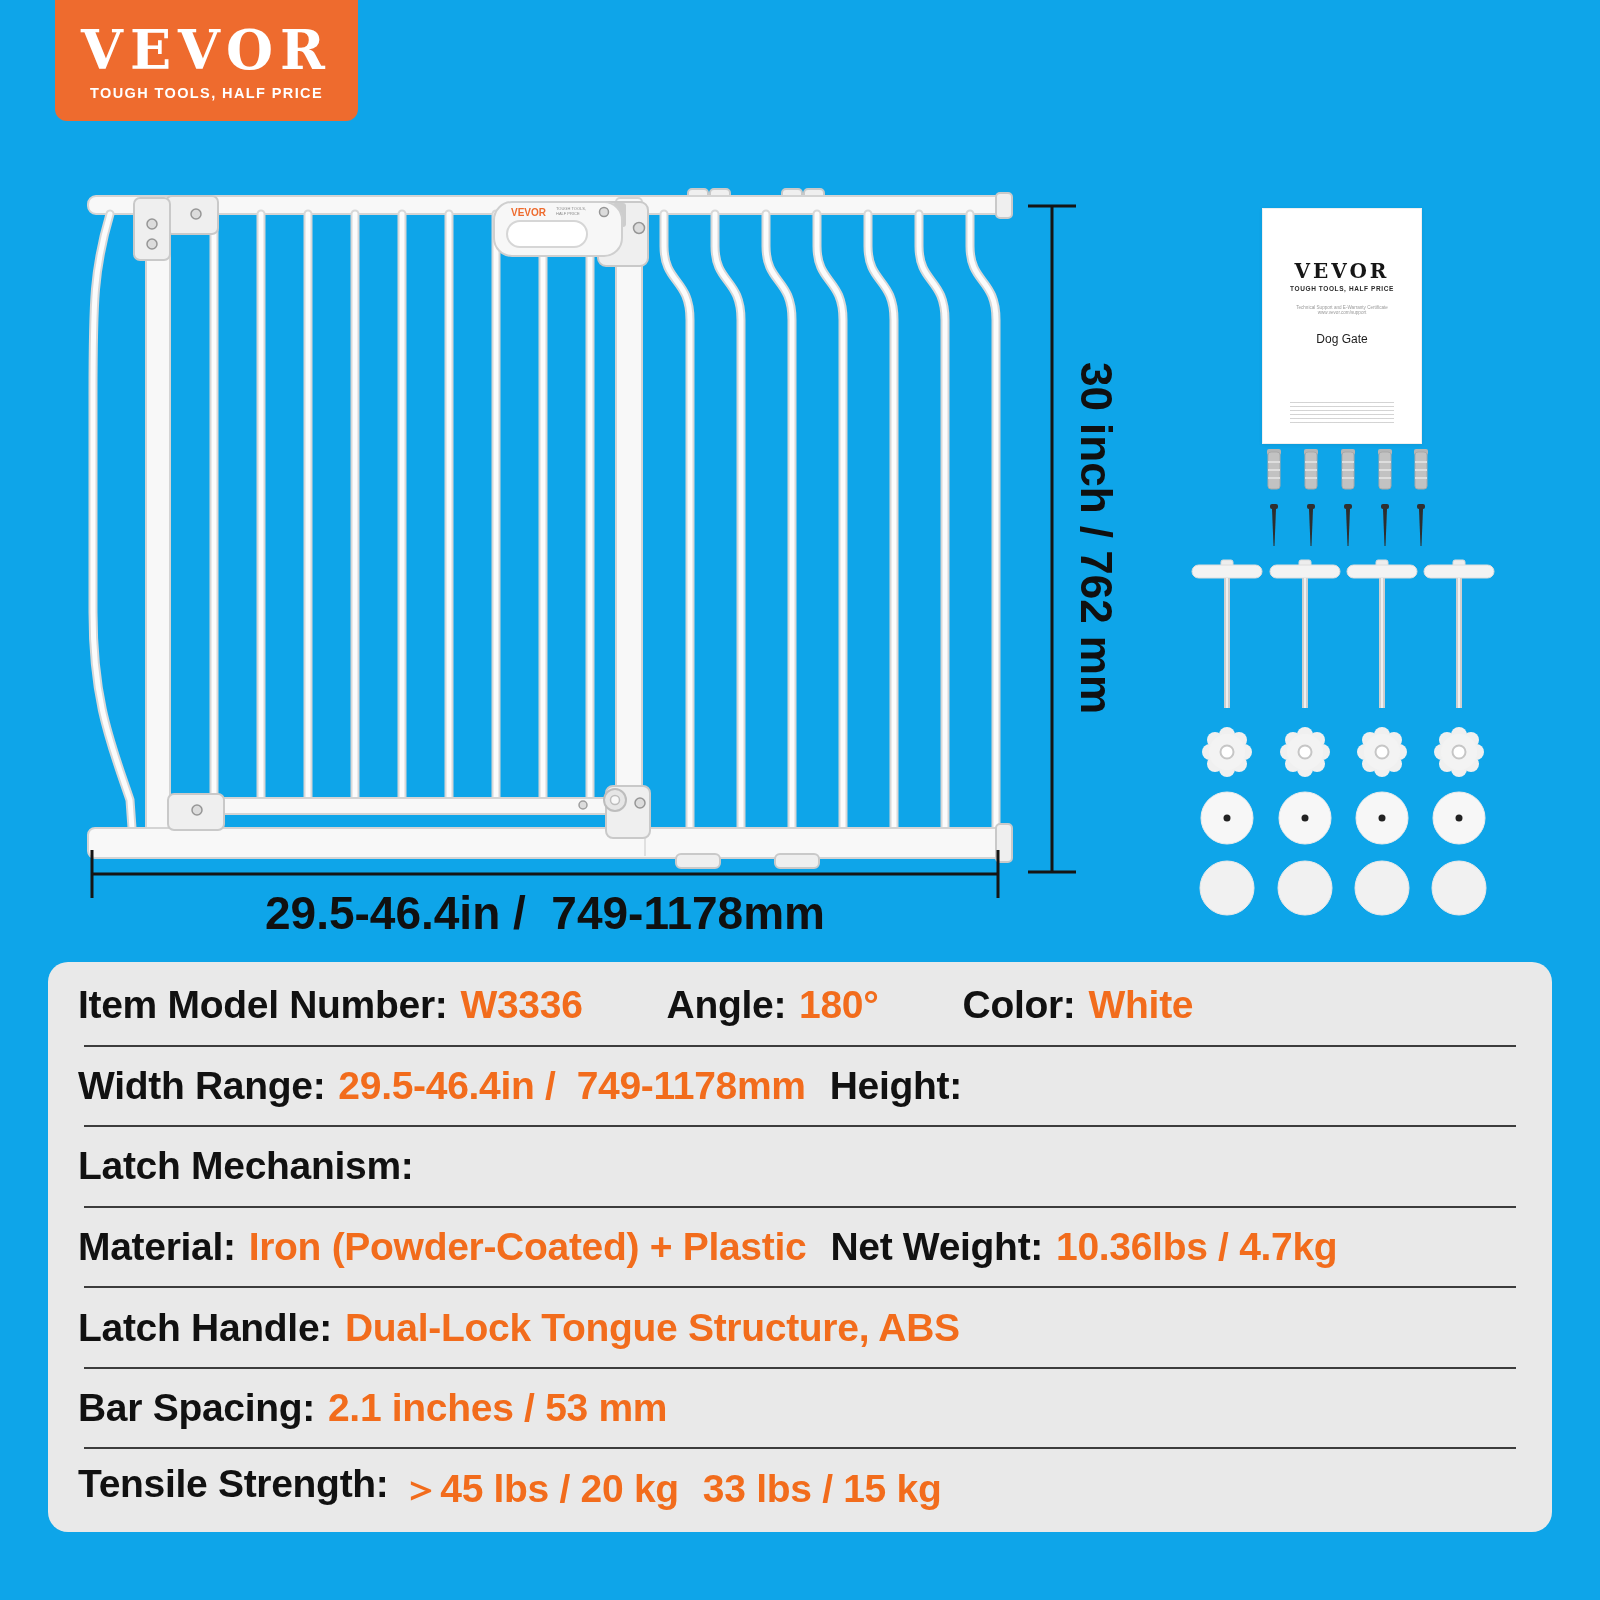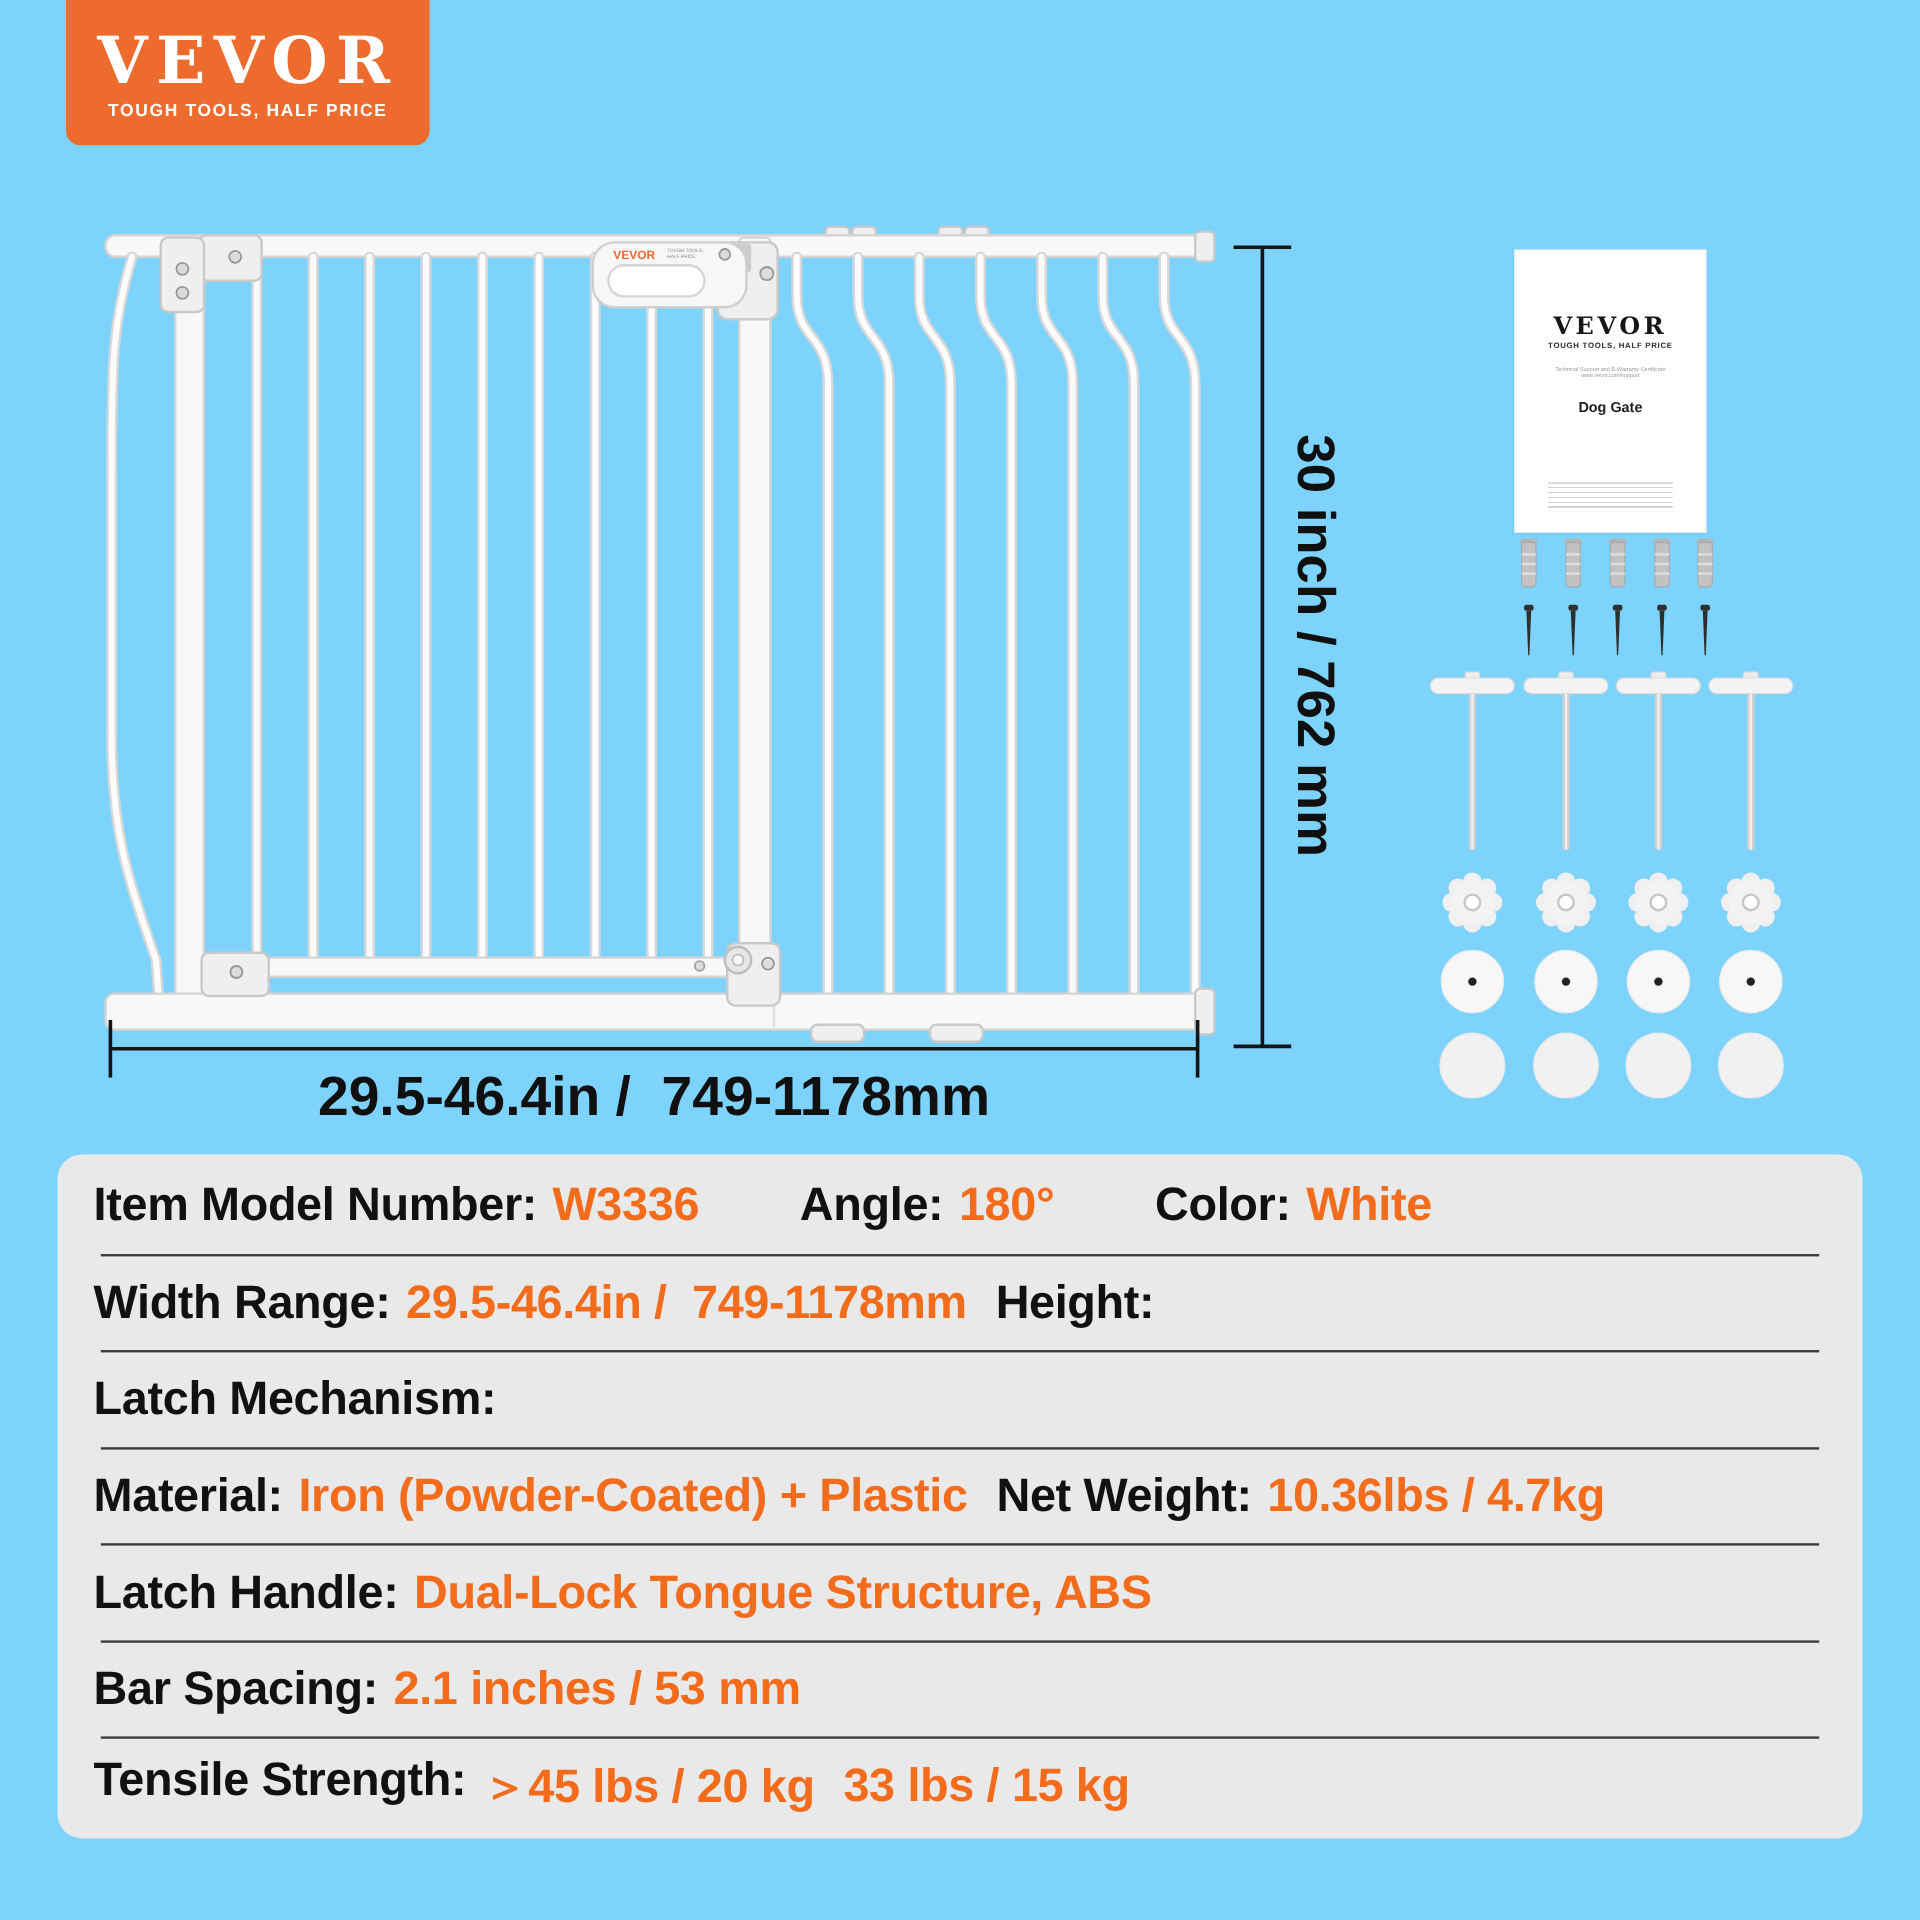--- a/index.html
+++ b/index.html
@@ -5,21 +5,21 @@
   :root{
     --accent:#F26C1C; --logo_bg:#EE6B2E; --ink:#111111;
     --table_bg:#E9E9E9; --divider:#3D3D3D;
   }
   *{box-sizing:border-box;}
   html,body{margin:0;padding:0;}
   body{
     width:1600px;height:1600px;background:#ffffff;overflow:hidden;
     font-family:"Liberation Sans", sans-serif;position:relative;
   }
-  .canvas{position:relative;width:1600px;height:1600px;background:#7dd3fc;}
+  .canvas{position:relative;width:1600px;height:1600px;background:#0ea5e9;}
 
   
   .logo{
     position:absolute;left:55px;top:0;width:303px;height:121px;
     background:var(--logo_bg);border-radius:0 0 12px 12px;
     display:flex;flex-direction:column;align-items:center;justify-content:center;
     z-index:5;
   }
   .logo .brand{
     font-family:"DejaVu Serif", serif;font-weight:700;color:#fff;
@@ -50,21 +50,21 @@
 
   
   .manual{
     position:absolute;left:1262px;top:208px;width:160px;height:236px;
     background:#fff;border:1px solid #efefef;box-shadow:0 1px 4px rgba(0,0,0,0.07);
     display:flex;flex-direction:column;align-items:center;text-align:center;
   }
   .manual .m-brand{font-family:"DejaVu Serif", serif;font-weight:700;font-size:20px;letter-spacing:3px;color:#161616;margin-top:52px;line-height:1;}
   .manual .m-tag{font-weight:700;font-size:6.5px;letter-spacing:0.6px;color:#2a2a2a;margin-top:4px;}
   .manual .m-support{font-size:4.6px;color:#9a9a9a;margin-top:13px;width:140px;}
-  .manual .m-title{font-weight:700;font-size:12px;color:#1c1c1c;margin-top:17px;}
+  .manual .m-title{font-weight:400;font-size:12px;color:#1c1c1c;margin-top:17px;}
   .manual .m-para{
     margin-top:56px;width:104px;height:24px;
     background:repeating-linear-gradient(to bottom,#c9c9c9 0 1px,transparent 1px 4px);
     opacity:0.8;
   }
 
   
   .spec-table{
     position:absolute;left:48px;top:962px;width:1504px;height:570px;
     background:var(--table_bg);border-radius:20px;

